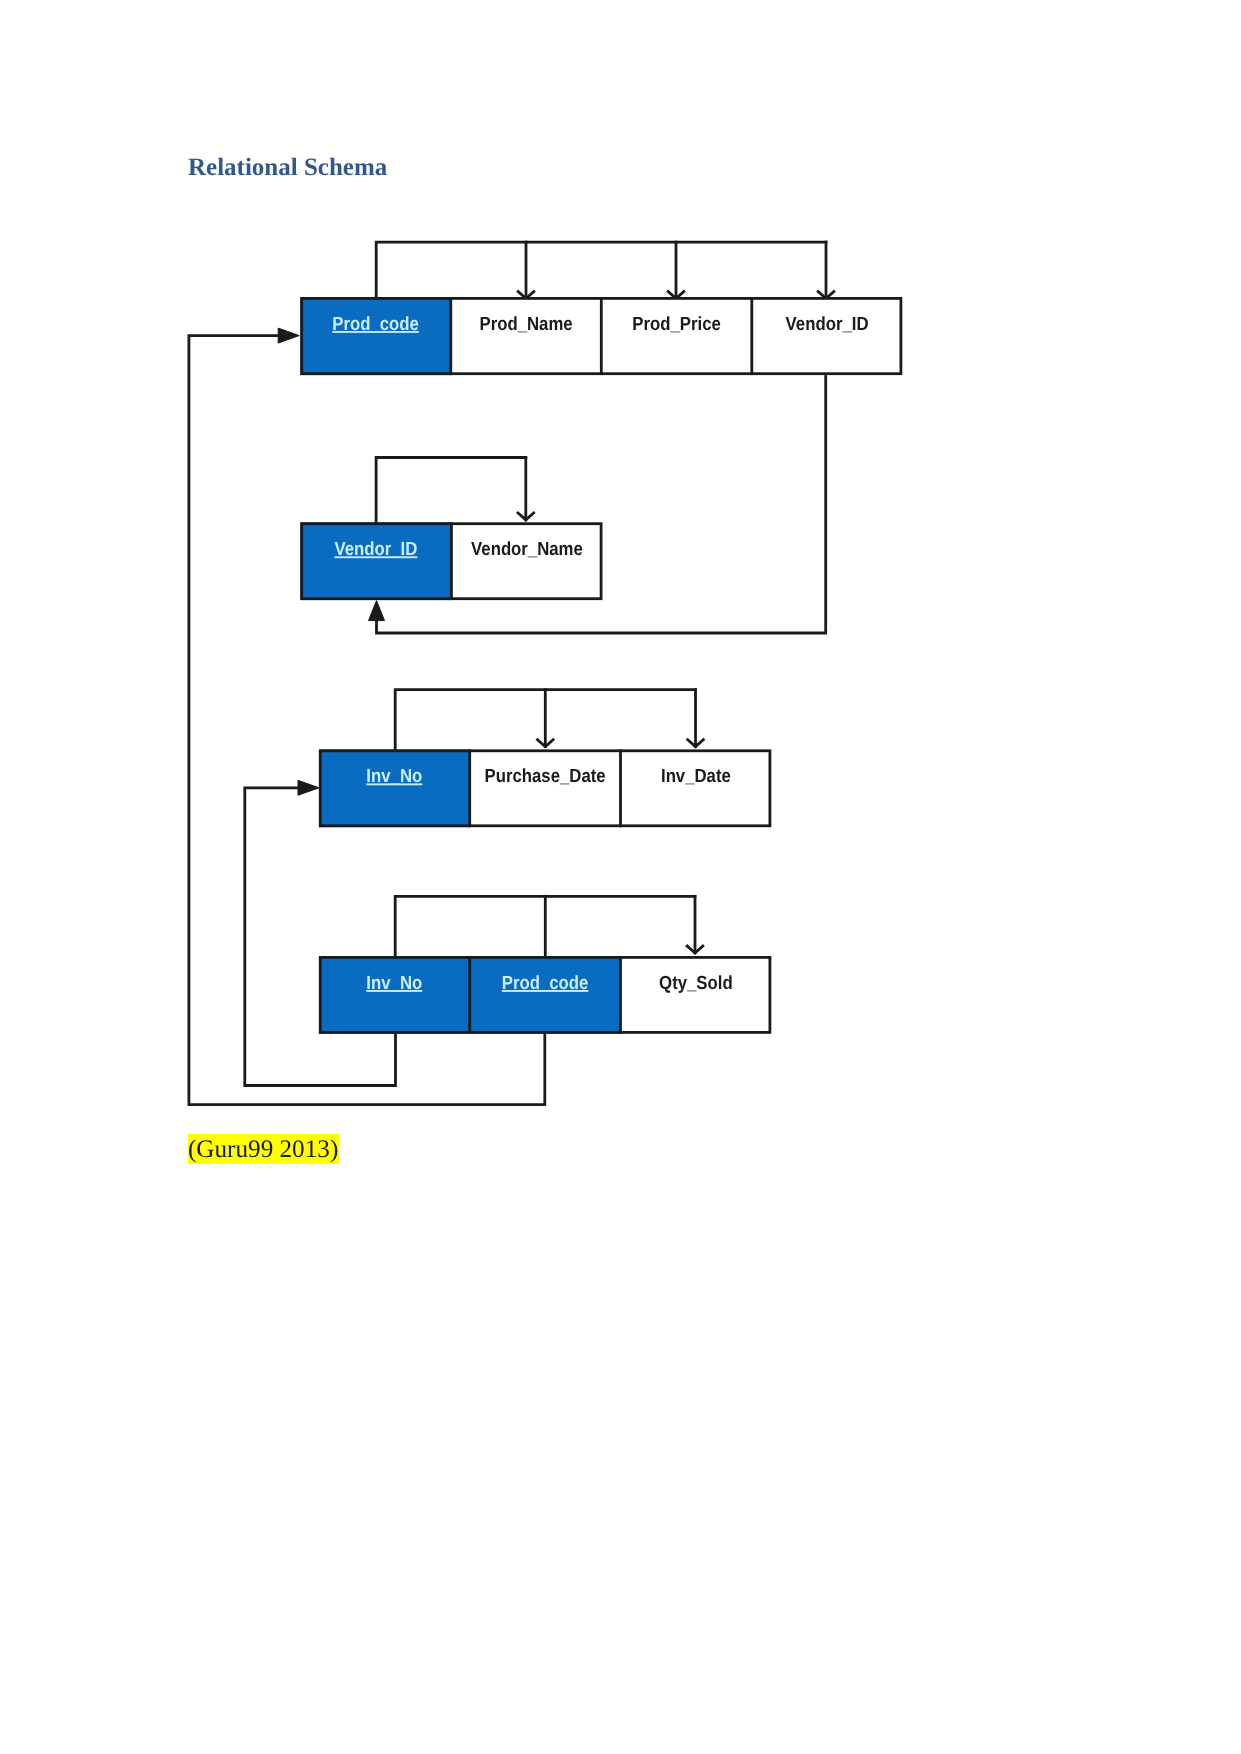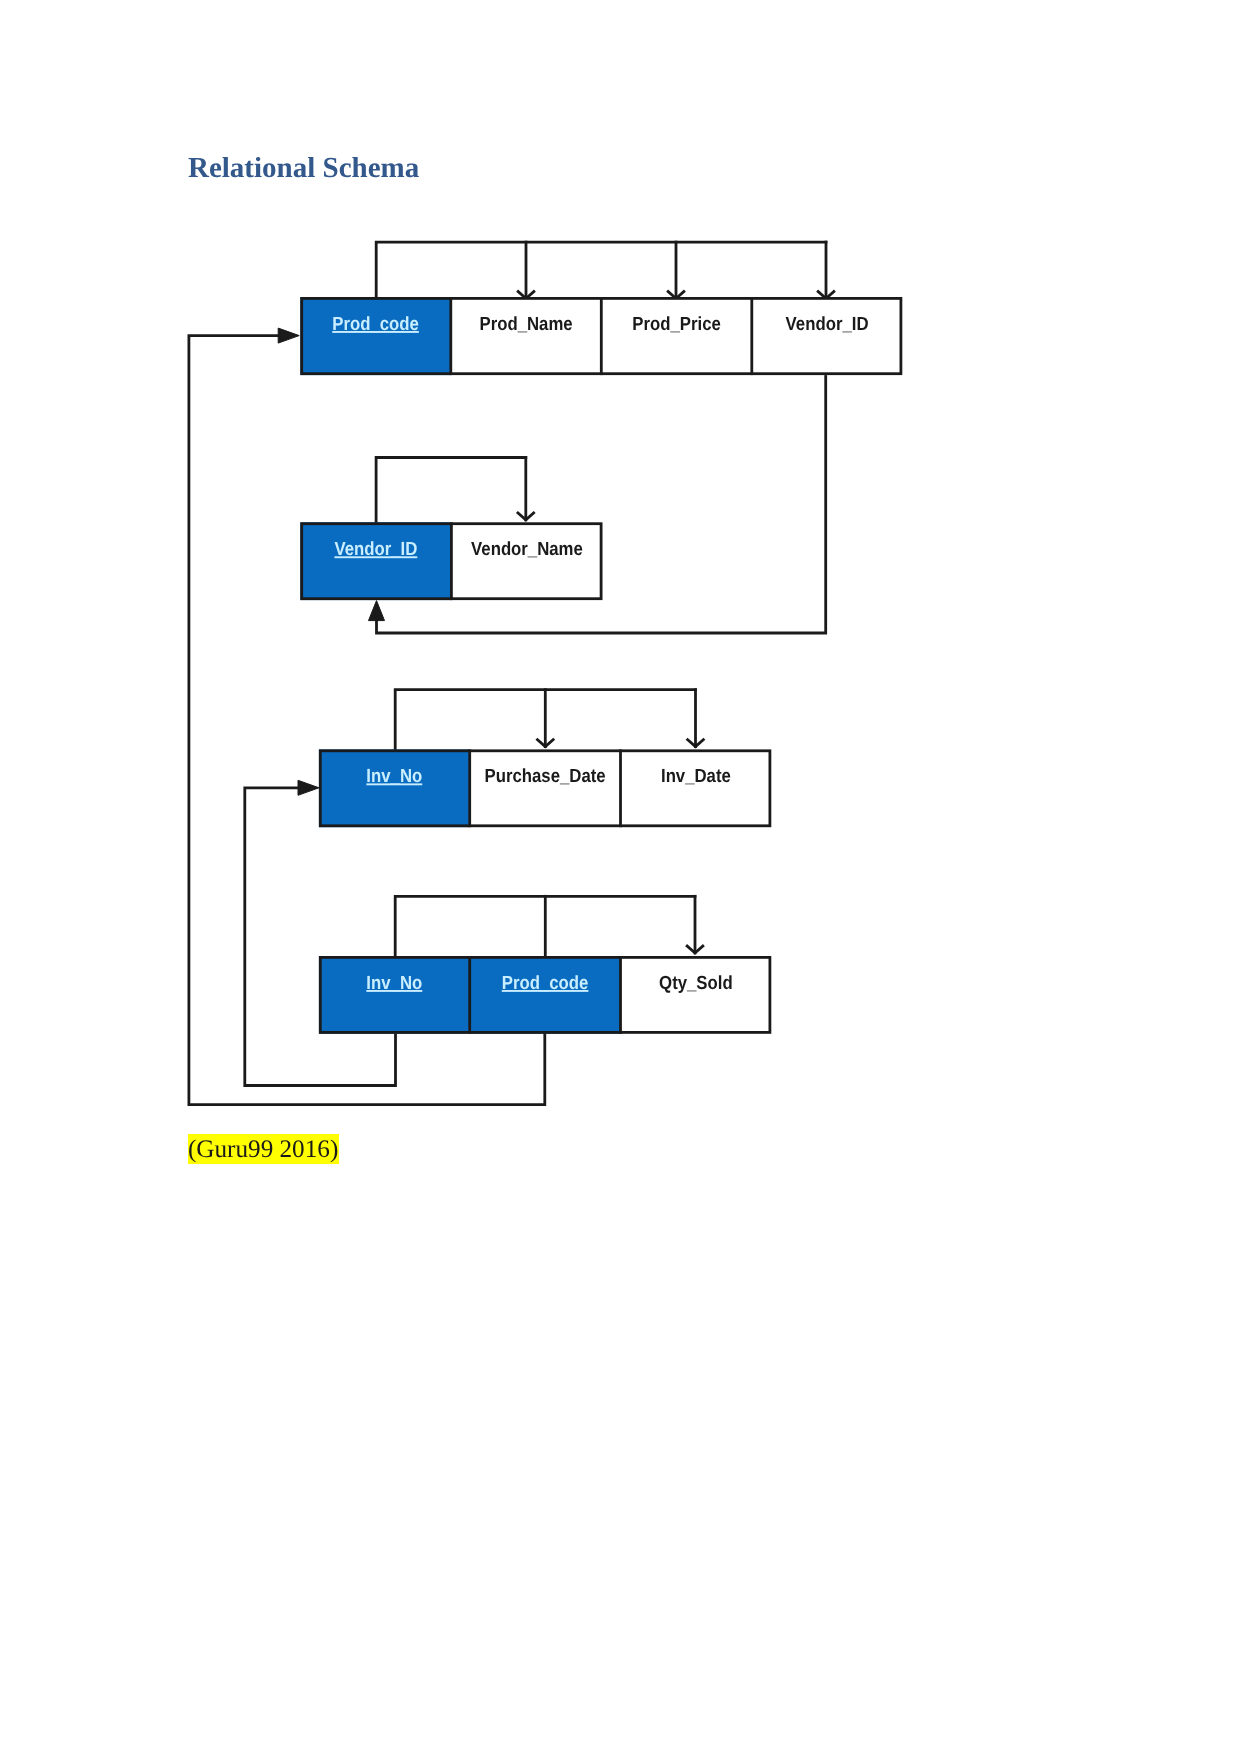--- a/index.html
+++ b/index.html
@@ -3,21 +3,21 @@
 <meta charset="utf-8">
 <title>Relational Schema</title>
 <style>
   html,body{margin:0;padding:0;-webkit-font-smoothing:antialiased;
             text-rendering:geometricPrecision;}
   body{width:1241px;height:1754px;background:#ffffff;overflow:hidden;
        font-family:"Liberation Serif",serif;}
   .page{position:relative;width:1241px;height:1754px;transform:translateZ(0);}
   #heading{position:absolute;left:188px;top:150.5px;
            font-family:"Liberation Serif",serif;font-weight:bold;
-           font-size:29px;line-height:34px;color:#33588c;white-space:nowrap;}
+           font-size:25px;line-height:34px;color:#33588c;white-space:nowrap;}
   #caption{position:absolute;left:187.5px;top:1134.4px;
            font-family:"Liberation Serif",serif;font-size:25.2px;
            line-height:30.5px;color:#1a1a1a;white-space:nowrap;}
   #caption span{background:#ffff00;padding:1.6px 0.4px 1.5px;}
   #diagram{position:absolute;left:0;top:0;width:1241px;height:1754px;
            shape-rendering:geometricPrecision;
            transform:translateZ(0);}
   #diagram text{font-family:"Liberation Sans",sans-serif;font-weight:bold;}
 </style>
 </head>
@@ -95,14 +95,14 @@
           <rect x="320.29999999999995" y="957.4" width="449.6" height="75" fill="none" stroke="#1a1a1a" stroke-width="2.8"></rect>
           <path d="M469.7 956 L469.7 1033.8" stroke="#1a1a1a" stroke-width="2.8" fill="none"></path>
           <path d="M620.5 956 L620.5 1033.8" stroke="#1a1a1a" stroke-width="2.8" fill="none"></path>
           <text x="0" y="0" transform="translate(394.29999999999995,989) scale(0.882,1)" text-anchor="middle" font-family="Liberation Sans, sans-serif" font-size="19" font-weight="bold" fill="#c9eeff" text-decoration="underline">Inv_No</text>
           <text x="0" y="0" transform="translate(545.1,989) scale(0.882,1)" text-anchor="middle" font-family="Liberation Sans, sans-serif" font-size="19" font-weight="bold" fill="#c9eeff" text-decoration="underline">Prod_code</text>
           <text x="0" y="0" transform="translate(695.9,989) scale(0.882,1)" text-anchor="middle" font-family="Liberation Sans, sans-serif" font-size="19" font-weight="bold" fill="#1a1a1a">Qty_Sold</text>
         </g>
       </g>
   </svg>
 
-  <div id="caption"><span>(Guru99 2016)</span></div>
+  <div id="caption"><span>(Guru99 2013)</span></div>
 </div>
 
 </body></html>

